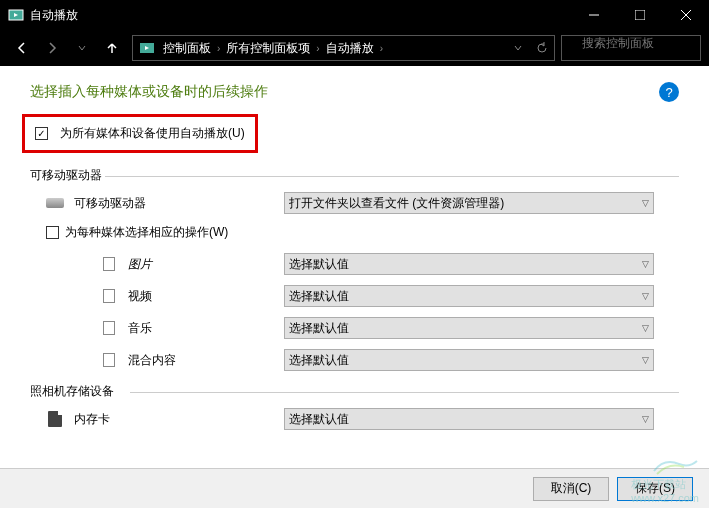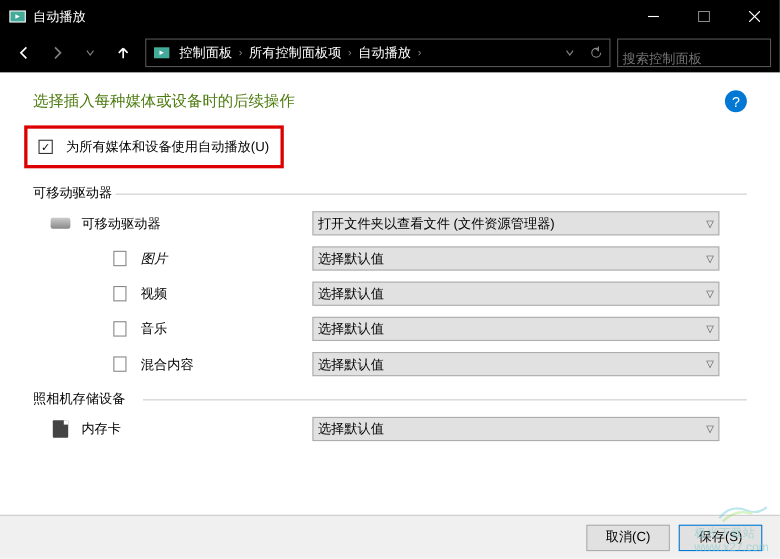--- a/index.html
+++ b/index.html
@@ -15,21 +15,21 @@
 .navbar { background: #000; height: 36px; display: flex; align-items: center; padding: 0 8px; gap: 2px; }
 .nav-btn { width: 28px; height: 28px; display: flex; align-items: center; justify-content: center; color: #fff; }
 .nav-btn.disabled { opacity: 0.5; }
 .address-bar { flex: 1; background: #000; border: 1px solid #555; height: 26px; display: flex; align-items: center; margin: 0 4px; }
 .address-icon { width: 20px; height: 20px; margin: 0 4px; display: flex; align-items: center; justify-content: center; }
 .breadcrumb { display: flex; align-items: center; color: #fff; font-size: 12px; }
 .breadcrumb-item { padding: 0 2px; }
 .breadcrumb-sep { padding: 0 4px; color: #888; font-size: 10px; }
 .address-controls { margin-left: auto; display: flex; }
 .address-ctrl-btn { width: 24px; height: 24px; display: flex; align-items: center; justify-content: center; color: #888; }
-.search-box { width: 140px; background: #000; border: 1px solid #555; height: 26px; display: flex; align-items: flex-end; color: #888; }
+.search-box { width: 140px; background: #000; border: 1px solid #555; height: 26px; display: flex; align-items: flex-start; color: #888; padding-left: 16px; }
 .search-input { flex: 1; background: transparent; border: none; color: #888; font-size: 12px; padding: 0 4px; outline: none; }
 
 .content { padding: 16px 30px; background: #fff; height: 402px; overflow: hidden; }
 .page-header { display: flex; align-items: center; margin-bottom: 12px; }
 .page-title { color: #4d7c0f; font-size: 14px; font-weight: normal; flex: 1; }
 .help-icon { width: 20px; height: 20px; border-radius: 50%; background: #0078d4; color: #fff; display: flex; align-items: center; justify-content: center; font-size: 13px; }
 
 .highlight-box { border: 3px solid #d00; padding: 8px 10px; display: inline-block; margin-bottom: 14px; margin-left: -8px; }
 .checkbox-row { display: flex; align-items: center; gap: 12px; font-size: 12px; }
 .checkbox { width: 13px; height: 13px; border: 1px solid #333; display: flex; align-items: center; justify-content: center; }
@@ -164,20 +164,24 @@
     <div class="option-icon">
         <div class="drive-icon"></div>
       </div>
     <div class="option-label">可移动驱动器</div>
     <div class="option-select">
       <span>打开文件夹以查看文件 (文件资源管理器)</span>
       <span class="select-arrow">▽</span>
     </div>
   </div>
 
+  <div class="sub-checkbox-row">
+    <div class="checkbox"></div>
+    <span>为每种媒体选择相应的操作(W)</span>
+  </div>
 
   <div class="option-row" style="padding-left:70px;">
     <div class="option-icon">
         <div class="file-icon-generic"></div>
       </div>
     <div class="option-label" style="width:156px;font-style:italic;">图片</div>
     <div class="option-select">
       <span>选择默认值</span>
       <span class="select-arrow">▽</span>
     </div>

